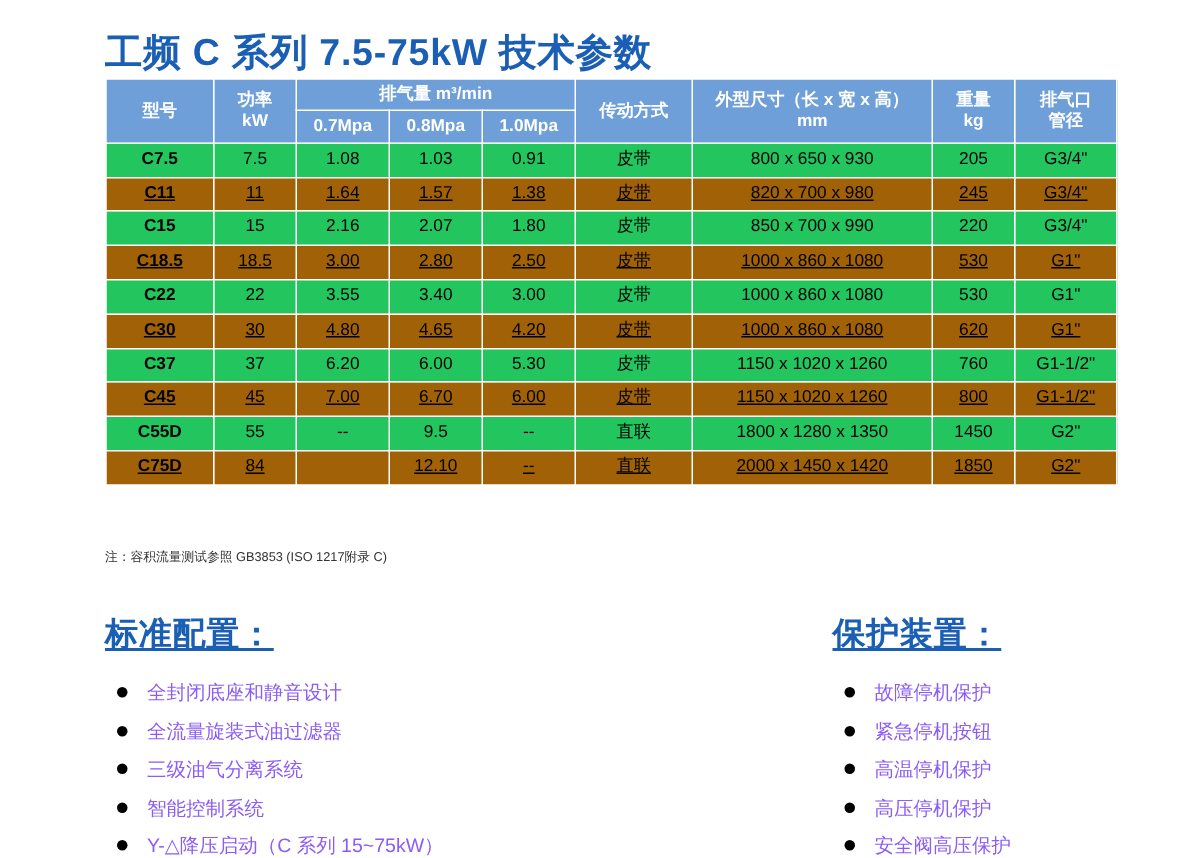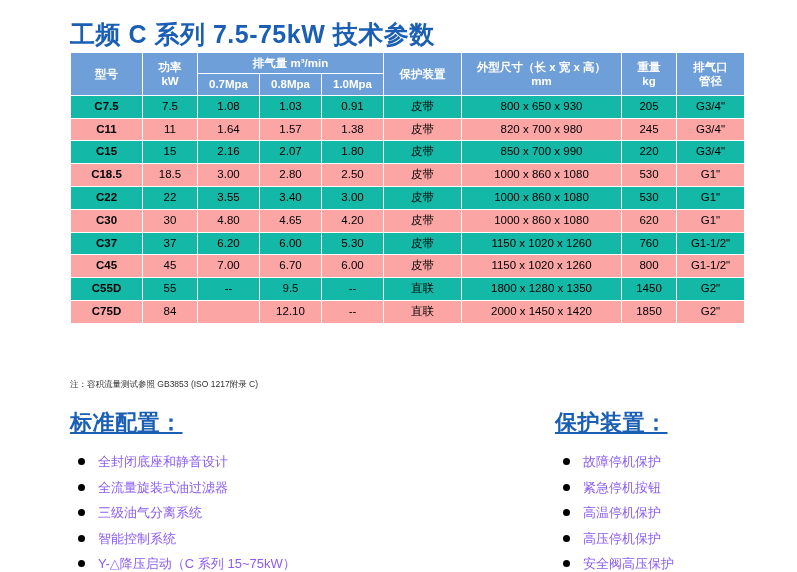--- a/index.html
+++ b/index.html
@@ -51,32 +51,33 @@
     font-size: 11.5px;
   }
   table.spec td {
     border: 1px solid #ffffff;
     text-align: center;
     padding: 4px 2px;
     line-height: 1.2;
     font-size: 11.5px;
   }
   table.spec tr.row-odd td {
-    background: #14b8a6;
+    background: #22c55e;
   }
   table.spec tr.row-even td {
-    background: #fca5a5;
+    background: #a16207;
+    text-decoration: underline;
   }
   table.spec td.model {
     font-weight: bold;
   }
   .note {
     position: absolute;
     left: 70px;
-    top: 379px;
+    top: 366px;
     font-size: 8.5px;
     color: #333333;
   }
   .col-left {
     position: absolute;
     left: 70px;
     top: 408px;
     width: 330px;
   }
   .col-right {
@@ -137,21 +138,21 @@
       <col style="width:68px">
     </colgroup>
     <thead>
       <tr>
         <th rowspan="2">型号</th>
         <th rowspan="2">
           <span>功率</span><br>
           <span>kW</span>
         </th>
         <th colspan="3">排气量 m³/min</th>
-        <th rowspan="2">保护装置</th>
+        <th rowspan="2">传动方式</th>
         <th rowspan="2">
           <span>外型尺寸（长 x 宽 x 高）</span><br>
           <span>mm</span>
         </th>
         <th rowspan="2">
           <span>重量</span><br>
           <span>kg</span>
         </th>
         <th rowspan="2">
           <span>排气口</span><br>

